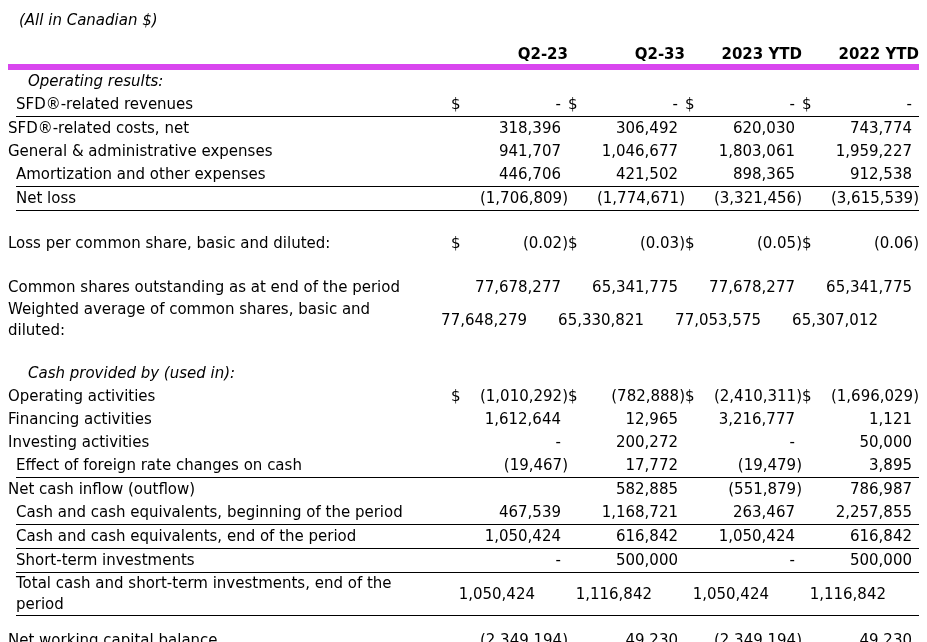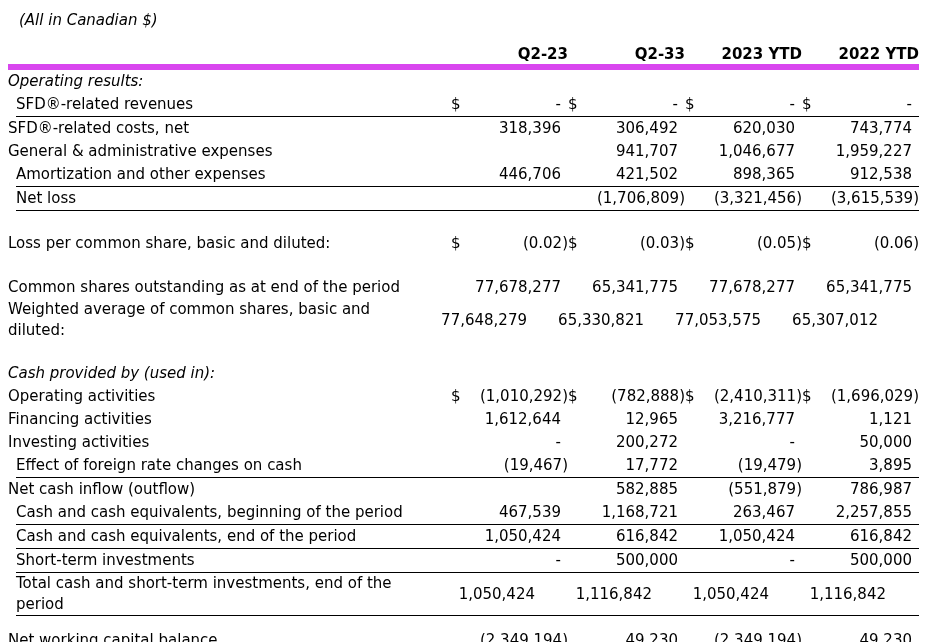--- a/index.html
+++ b/index.html
@@ -34,21 +34,21 @@
   .header-label { flex: 1; }
   .header-cell { width: 117px; text-align: right; }
 
   .row {
     display: flex;
     align-items: center;
     min-height: 23px;
     line-height: 21px;
   }
   .row .label { flex: 1; padding-right: 4px; }
-  .row.section-italic .label { font-style: italic; }
+  .row.section-italic .label { font-style: italic; margin-left: 20px; }
 
   .wrap-label { max-width: 405px; }
 
   .cell {
     width: 117px;
     display: flex;
     justify-content: space-between;
     align-items: center;
   }
   .cell .cur { white-space: pre; }
@@ -144,20 +144,24 @@
     <div class="cell">
       <span class="cur"></span>
       <span class="val pad">941,707</span>
     </div>
     <div class="cell">
       <span class="cur"></span>
       <span class="val pad">1,046,677</span>
     </div>
     <div class="cell">
       <span class="cur"></span>
+      <span class="val pad">1,803,061</span>
+    </div>
+    <div class="cell">
+      <span class="cur"></span>
       <span class="val pad">1,959,227</span>
     </div>
   </div>
         <div class="row b-bottom">
     <div class="label">Amortization and other expenses</div>
     <div class="cell">
       <span class="cur"></span>
       <span class="val pad">446,706</span>
     </div>
     <div class="cell">
@@ -171,20 +175,24 @@
     <div class="cell">
       <span class="cur"></span>
       <span class="val pad">912,538</span>
     </div>
   </div>
         <div class="row b-bottom">
     <div class="label">Net loss</div>
     <div class="cell">
       <span class="cur"></span>
       <span class="val">(1,706,809)</span>
+    </div>
+    <div class="cell">
+      <span class="cur"></span>
+      <span class="val">(1,774,671)</span>
     </div>
     <div class="cell">
       <span class="cur"></span>
       <span class="val">(3,321,456)</span>
     </div>
     <div class="cell">
       <span class="cur"></span>
       <span class="val">(3,615,539)</span>
     </div>
   </div>

